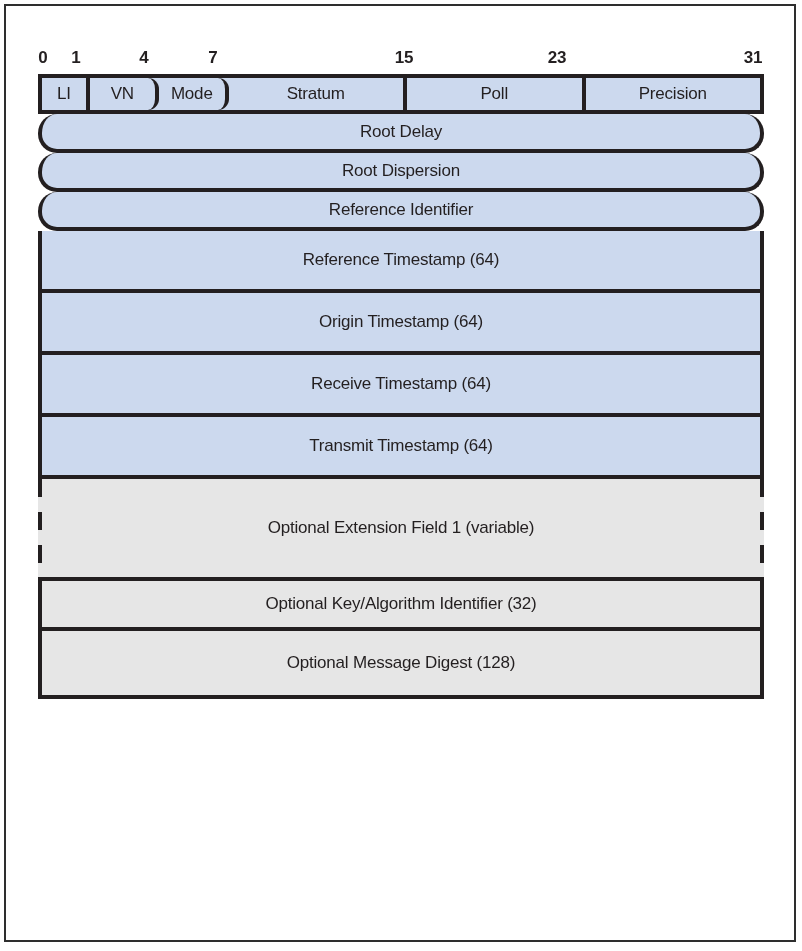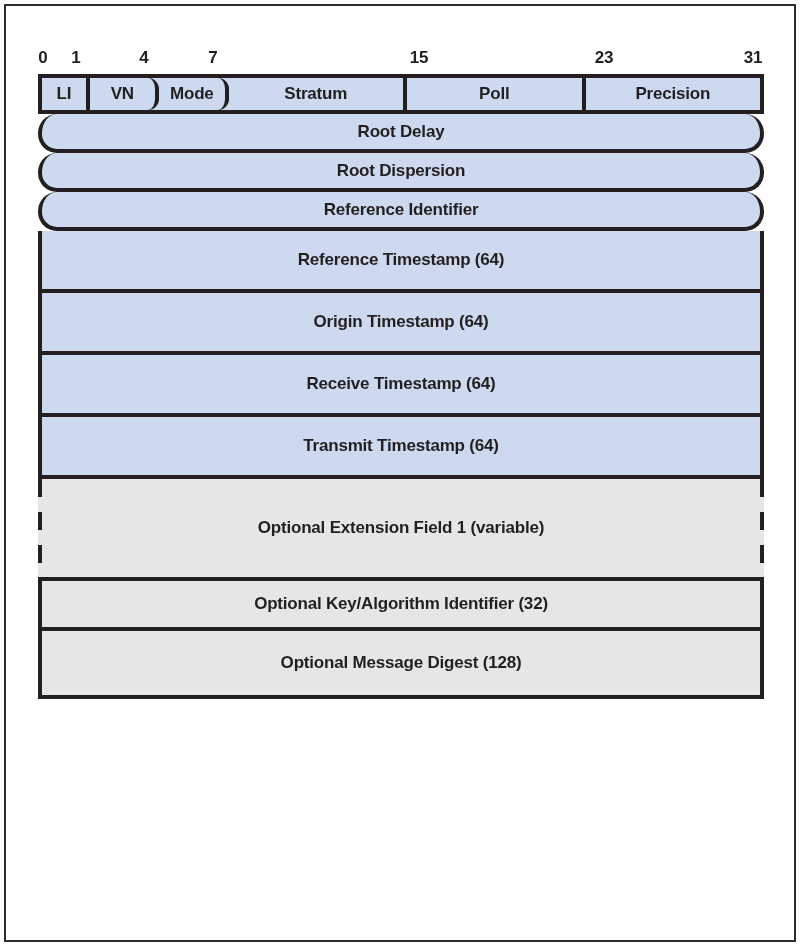--- a/index.html
+++ b/index.html
@@ -46,21 +46,21 @@
     left: 38px; top: 74px;
     width: 726px;
   }
   .row {
     border: 4px solid var(--ink);
     border-top: 0;
     background: var(--field-fill);
     display: flex;
     align-items: center;
     justify-content: center;
-    font-weight: 700;
+    font-weight: 400;
     font-size: 17px;
     font-stretch: condensed;
     letter-spacing: -0.2px;
     text-align: center;
   }
   .row.header {
     border-top: 4px solid var(--ink);
     height: 40px;
     justify-content: stretch;
     align-items: stretch;
@@ -105,22 +105,22 @@
 </head>
 <body>
 
 <div class="frame"></div>
 
 <div class="bits">
   <span class="bit" style="left:43px">0</span>
   <span class="bit" style="left:76px">1</span>
   <span class="bit" style="left:144px">4</span>
   <span class="bit" style="left:213px">7</span>
-  <span class="bit" style="left:419px">15</span>
-  <span class="bit" style="left:604px">23</span>
+  <span class="bit" style="left:404px">15</span>
+  <span class="bit" style="left:557px">23</span>
   <span class="bit" style="left:753px">31</span>
 </div>
 
 <div class="packet">
   <div class="row header">
     <div class="cell w2">LI</div>
     <div class="cell w3">VN</div>
     <div class="cell w3">Mode</div>
     <div class="cell w8">Stratum</div>
     <div class="cell w8">Poll</div>

